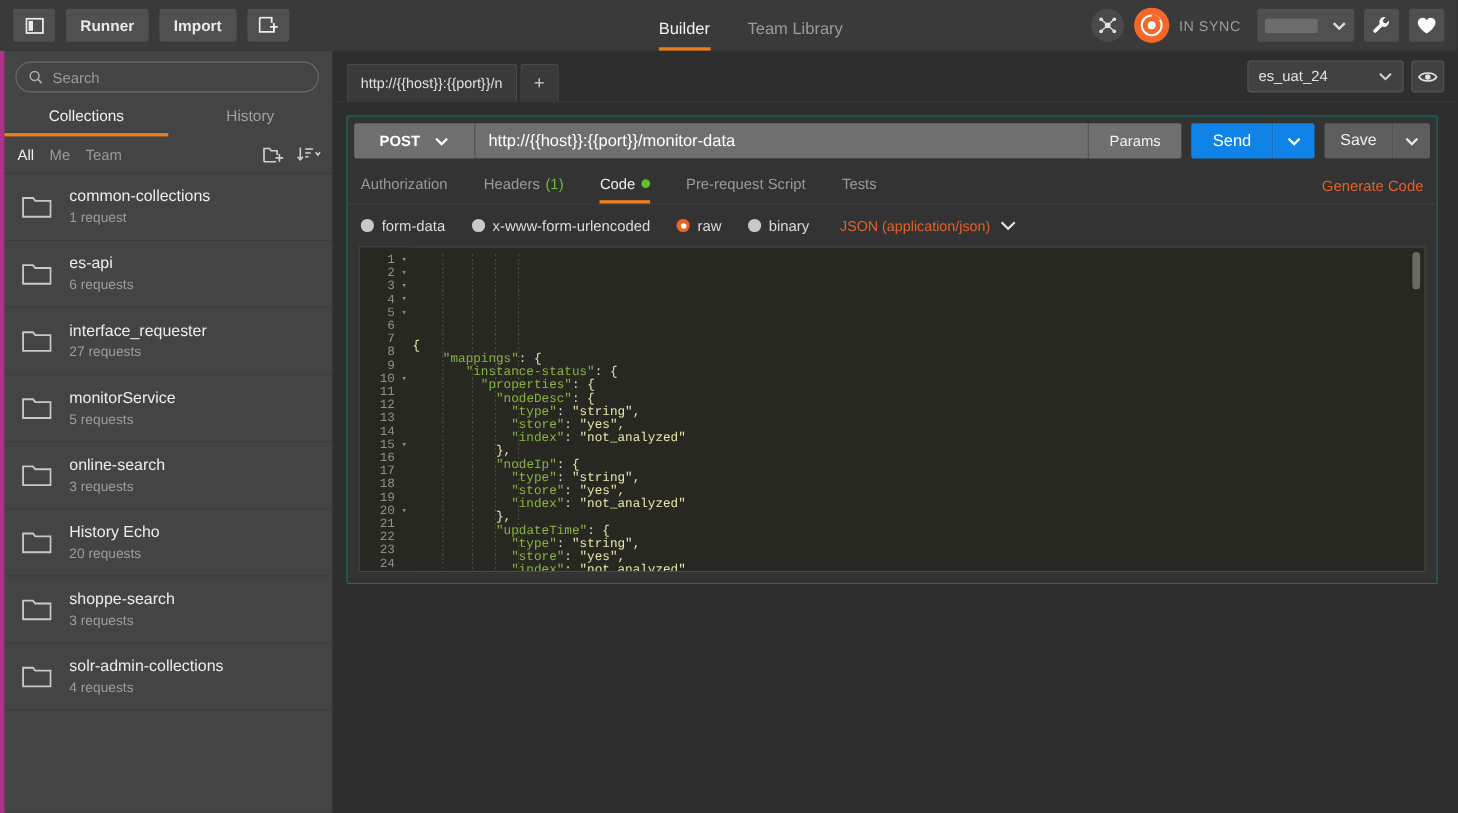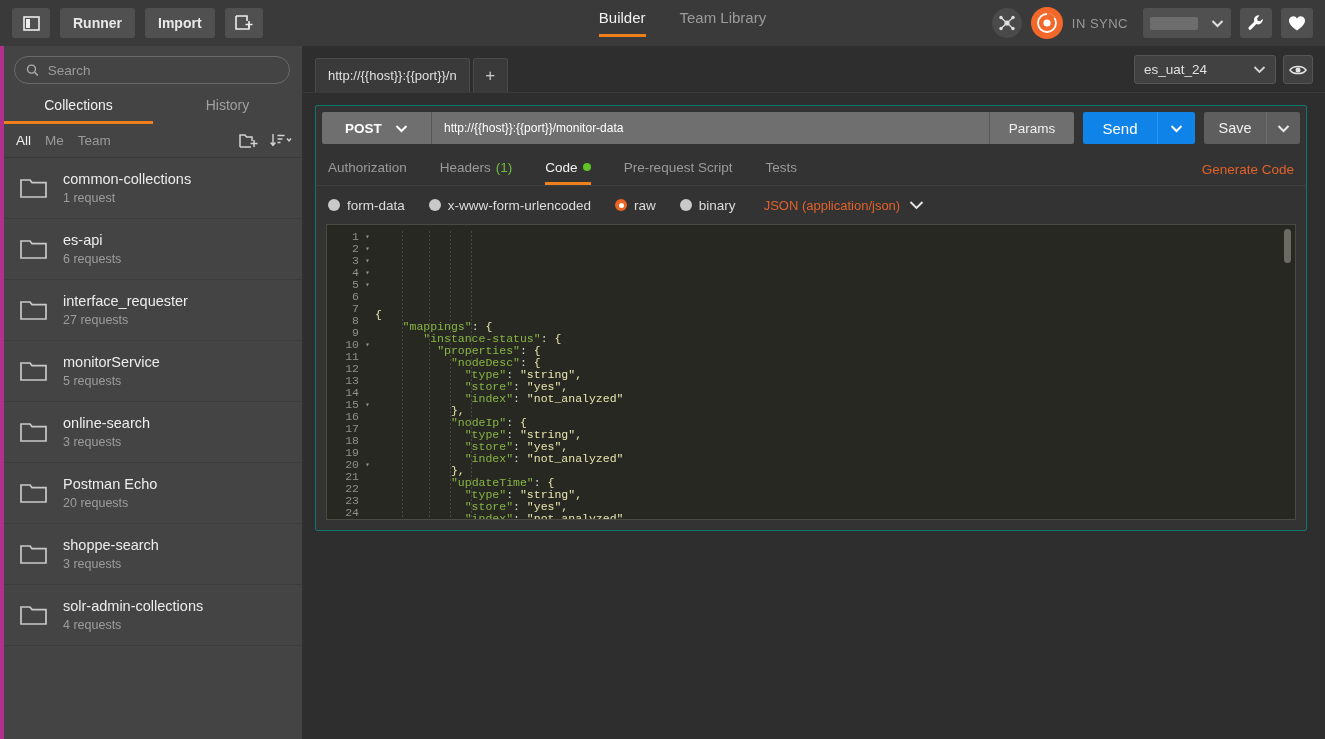--- a/index.html
+++ b/index.html
@@ -21,21 +21,21 @@
     background: #505050; border: none; color: #e9e9e9;
     font-family: "Liberation Sans", sans-serif; font-size: 14px; font-weight: bold;
     height: 30px; padding: 0 13px; margin-right: 10px; border-radius: 3px;
     display: flex; align-items: center; justify-content: center; cursor: pointer;
   }
   .tb-icon-btn { width: 38px; padding: 0; }
   .tb-icon-btn svg { display: block; }
 
   .center-tabs {
     position: absolute; left: 0; right: 0; top: 0; height: 46px;
-    display: flex; align-items: center; justify-content: center; gap: 34px;
+    display: flex; align-items: flex-end; justify-content: center; gap: 34px;
     pointer-events: none;
     padding-left: 40px;
   }
   .ctab {
     pointer-events: auto; font-size: 15px; color: #9b9b9b; padding-bottom: 9px;
     border-bottom: 3px solid transparent; cursor: pointer; line-height: 1;
   }
   .ctab.active { color: #f2f2f2; border-bottom-color: #ef7f1a; }
 
   .tb-right { margin-left: auto; display: flex; align-items: center; gap: 9px; z-index: 2; }
@@ -135,21 +135,21 @@
 
   .url-row { display: flex; height: 44px; padding: 6px; gap: 0; align-items: stretch; }
   .method-box {
     width: 110px; background: #6f6f6f; border-right: 1px solid #585858;
     display: flex; align-items: center; justify-content: center; gap: 13px;
     font-size: 13.5px; font-weight: bold; color: #ffffff; cursor: pointer;
     border-radius: 2px 0 0 2px;
   }
   .url-input {
     flex: 1; background: #6f6f6f; border: none; outline: none; color: #ffffff;
-    font-family: "Liberation Sans", sans-serif; font-size: 12px; padding: 0 12px;
+    font-family: "Liberation Sans", sans-serif; font-size: 15px; padding: 0 12px;
   }
   .params-btn {
     width: 85px; background: #6f6f6f; border-left: 1px solid #585858;
     display: flex; align-items: center; justify-content: center;
     font-size: 13.5px; color: #f0f0f0; cursor: pointer; border-radius: 0 2px 2px 0;
   }
   .send-group { display: flex; margin-left: 9px; }
   .send-btn {
     width: 74px; background: #0f83e8; color: #fff; font-size: 15px;
     display: flex; align-items: center; justify-content: center; cursor: pointer;
@@ -379,21 +379,21 @@
           <div class="coll-txt">
             <span class="coll-name">online-search</span>
             <span class="coll-sub">3 requests</span>
           </div>
         </div>
         <div class="coll-item">
           <svg width="27" height="21" viewBox="0 0 27 21">
             <path d="M1 19 V2 h9 l2 2.6 h14 V19 z" fill="none" stroke="#c8c8c8" stroke-width="1.7"></path>
           </svg>
           <div class="coll-txt">
-            <span class="coll-name">Postman Echo</span>
+            <span class="coll-name">History Echo</span>
             <span class="coll-sub">20 requests</span>
           </div>
         </div>
         <div class="coll-item">
           <svg width="27" height="21" viewBox="0 0 27 21">
             <path d="M1 19 V2 h9 l2 2.6 h14 V19 z" fill="none" stroke="#c8c8c8" stroke-width="1.7"></path>
           </svg>
           <div class="coll-txt">
             <span class="coll-name">shoppe-search</span>
             <span class="coll-sub">3 requests</span>

